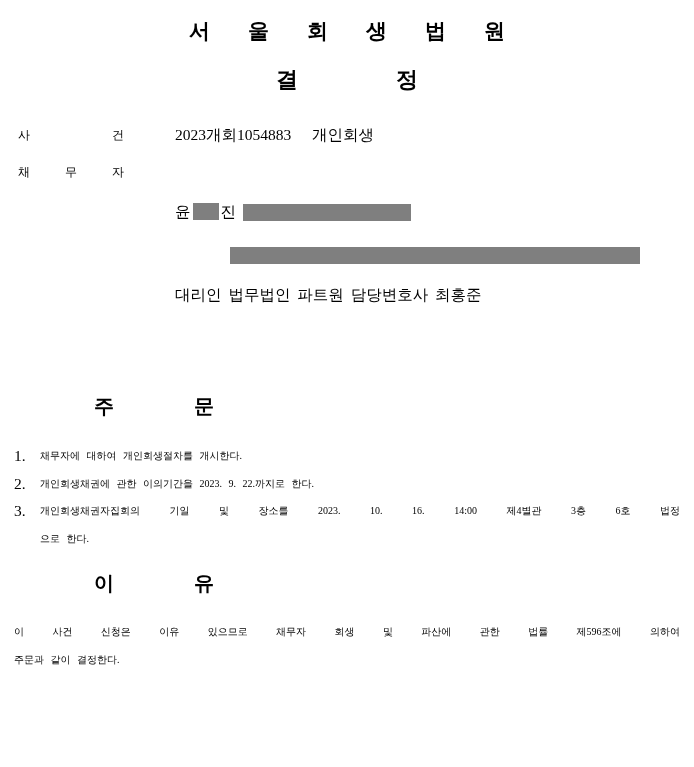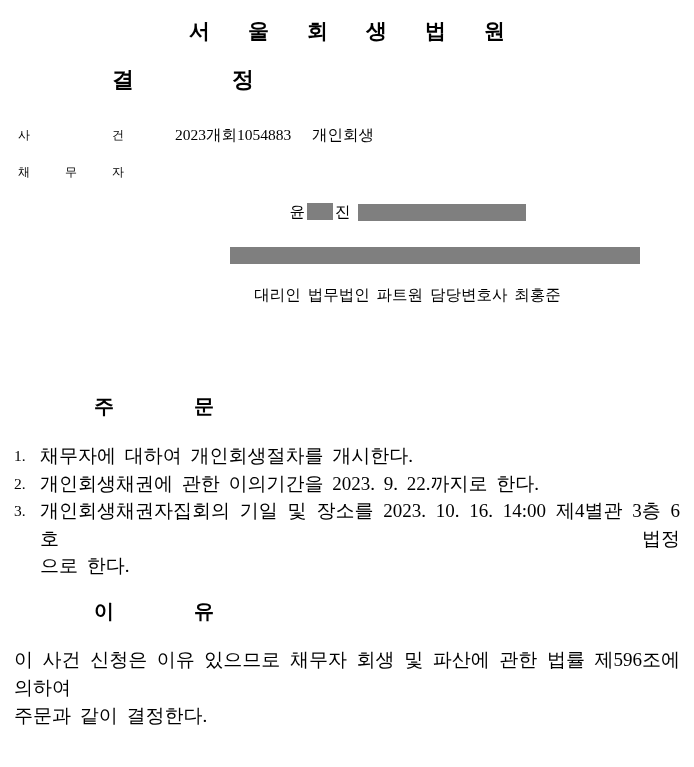--- a/index.html
+++ b/index.html
@@ -23,20 +23,21 @@
     font-family: "Liberation Sans", "DejaVu Sans", sans-serif;
     font-weight: bold;
     font-size: 21px;
     line-height: 28px;
     letter-spacing: 38px;
     padding-left: 38px; 
     white-space: nowrap;
   }
   .doc-subtitle {
     margin-top: 21px;
+    text-align: center;
     font-family: "Liberation Sans", "DejaVu Sans", sans-serif;
     font-weight: bold;
     font-size: 22px;
     line-height: 28px;
     letter-spacing: 98px;
     padding-left: 98px;
     white-space: nowrap;
   }
   .section-heading {
     font-family: "Liberation Sans", "DejaVu Sans", sans-serif;
@@ -61,21 +62,20 @@
     text-align: justify;
     text-align-last: justify;
     white-space: pre-wrap;
   }
   .info-value {
     margin-left: 51px;
     font-size: 15.5px;
     line-height: 20px;
     white-space: pre-wrap;
     word-spacing: 3px;
-    text-align: center;
   }
 
   .redaction {
     display: inline-block;
     height: 17px;
     vertical-align: text-bottom;
     margin-bottom: -1px;
   }
   .redact-name-1 { width: 26px; margin: 0 2px; }
   .redact-name-2 { width: 168px; margin-left: 7px; }
@@ -86,21 +86,21 @@
   .order-heading { margin-top: 47px; }
   .order-list { margin-top: 22px; }
   .order-item { display: flex; align-items: flex-start; }
   .item-number {
     flex: 0 0 26px;
     font-size: 15.5px;
     line-height: 27.5px;
   }
   .item-lines { flex: 1 1 auto; min-width: 0; }
   .doc-line {
-    font-size: 19px;
+    font-size: 10px;
     line-height: 27.5px;
     word-spacing: 4px;
     white-space: pre-wrap;
   }
   .doc-line.full-justify {
     text-align: justify;
     text-align-last: justify;
   }
 
   .reason-heading { margin-top: 17px; }

